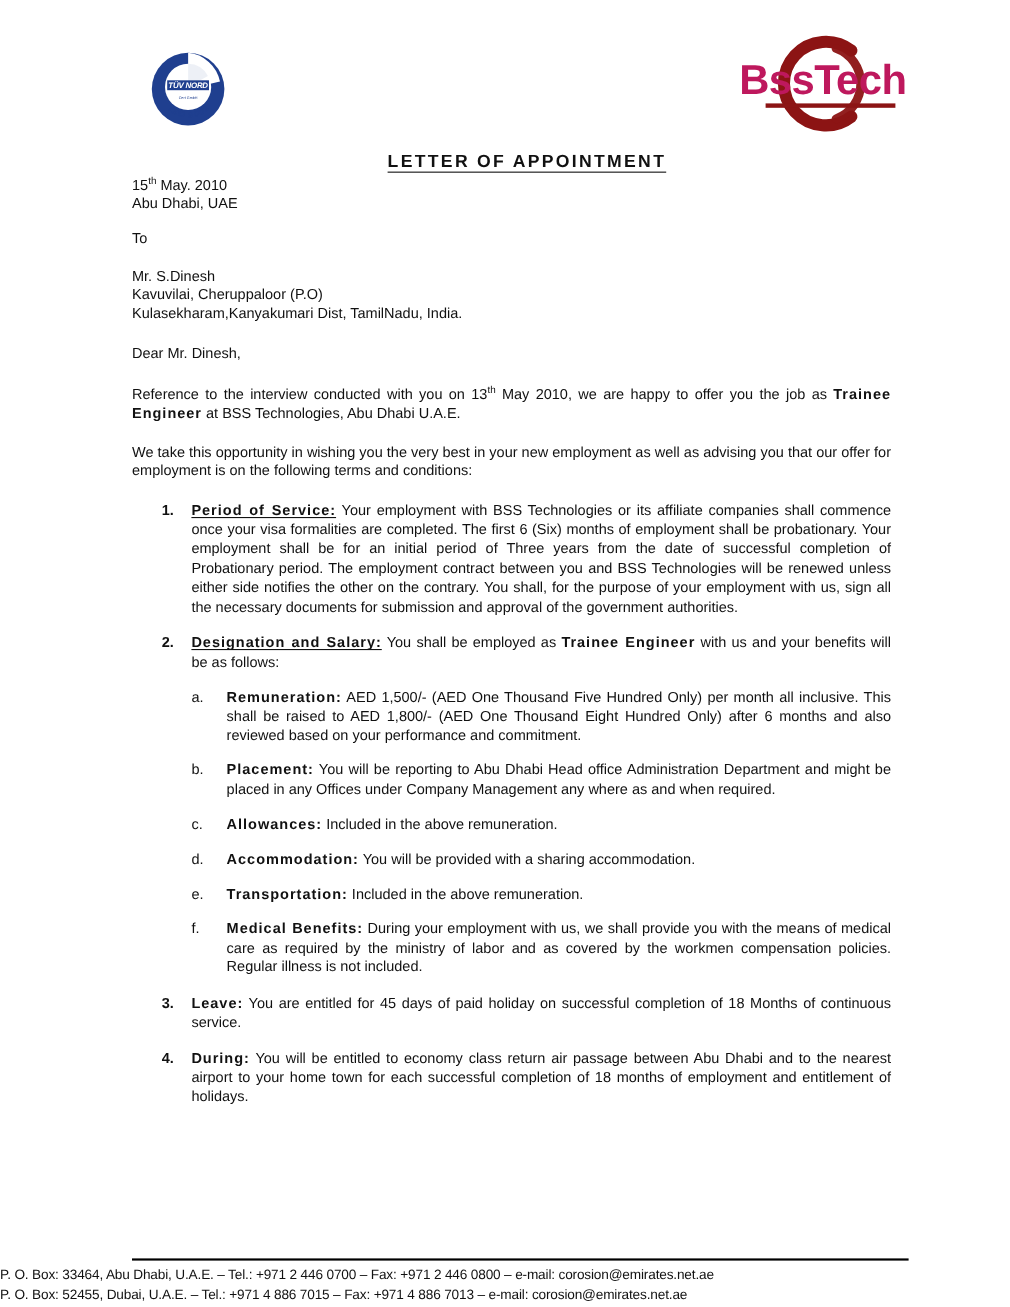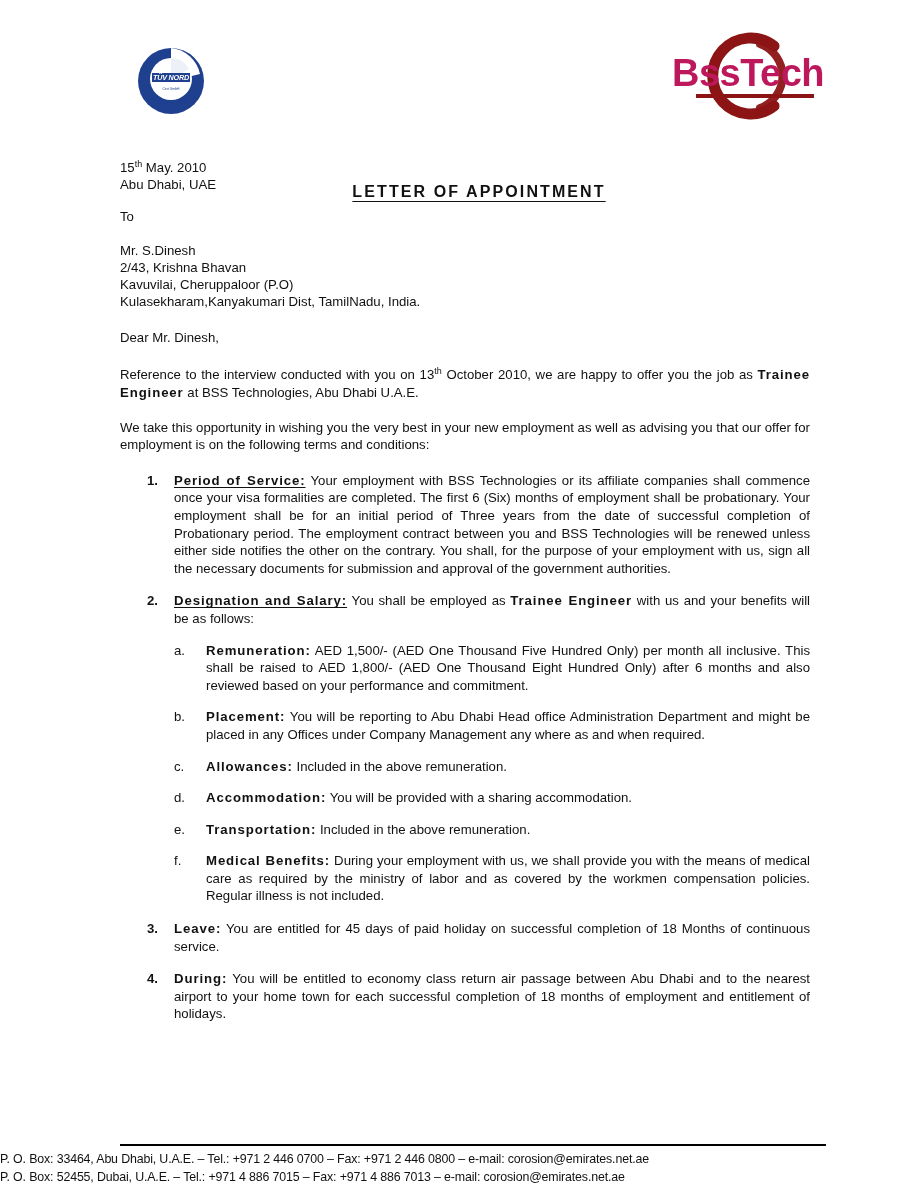--- a/index.html
+++ b/index.html
@@ -66,21 +66,20 @@
     top: 139px;
     width: 918px;
     text-align: center;
     font-weight: bold;
     font-size: 16px;
     letter-spacing: 2.1px;
     text-decoration: underline;
     text-underline-offset: 4px;
     padding-left: 40px;
     box-sizing: border-box;
-    margin-top: 44px;
   }
 
   
   .body-wrap {
     position: absolute;
     left: 120px;
     top: 152px;
     width: 690px;
     font-size: 13.2px;
     line-height: 17px;
@@ -223,28 +222,27 @@
 
     <div class="datestamp">
       <div class="line"><span>15</span><sup>th</sup><span> May. 2010</span></div>
       <div class="line">Abu Dhabi, UAE</div>
     </div>
 
     <div class="to-label">To</div>
 
     <div class="addr">
       <div class="line">Mr. S.Dinesh</div>
-      <div class="line">2/43, Krishna Bhavan</div>
       <div class="line">Kavuvilai, Cheruppaloor (P.O)</div>
       <div class="line">Kulasekharam,Kanyakumari Dist, TamilNadu, India.</div>
     </div>
 
     <div class="salutation">Dear Mr. Dinesh,</div>
 
-    <div class="para"><span>Reference to the interview conducted with you on 13</span><sup>th</sup><span> October 2010, we are happy to offer you the job as </span><span class="bold-sp">Trainee Engineer</span><span> at BSS Technologies, Abu Dhabi U.A.E.</span></div>
+    <div class="para"><span>Reference to the interview conducted with you on 13</span><sup>th</sup><span> May 2010, we are happy to offer you the job as </span><span class="bold-sp">Trainee Engineer</span><span> at BSS Technologies, Abu Dhabi U.A.E.</span></div>
 
     <div class="para tight">We take this opportunity in wishing you the very best in your new employment as well as advising you that our offer for employment is on the following terms and conditions:</div>
 
     <ol class="terms">
 
       <li>
         <span class="marker">1.</span><span class="bold-sp-u">Period of Service:</span><span> Your employment with BSS Technologies or its affiliate companies shall commence once your visa formalities are completed. The first 6 (Six) months of employment shall be probationary. Your employment shall be for an initial period of Three years from the date of successful completion of Probationary period. The employment contract between you and BSS Technologies will be renewed unless either side notifies the other on the contrary. You shall, for the purpose of your employment with us, sign all the necessary documents for submission and approval of the government authorities.</span>
       </li>
 
       <li>

